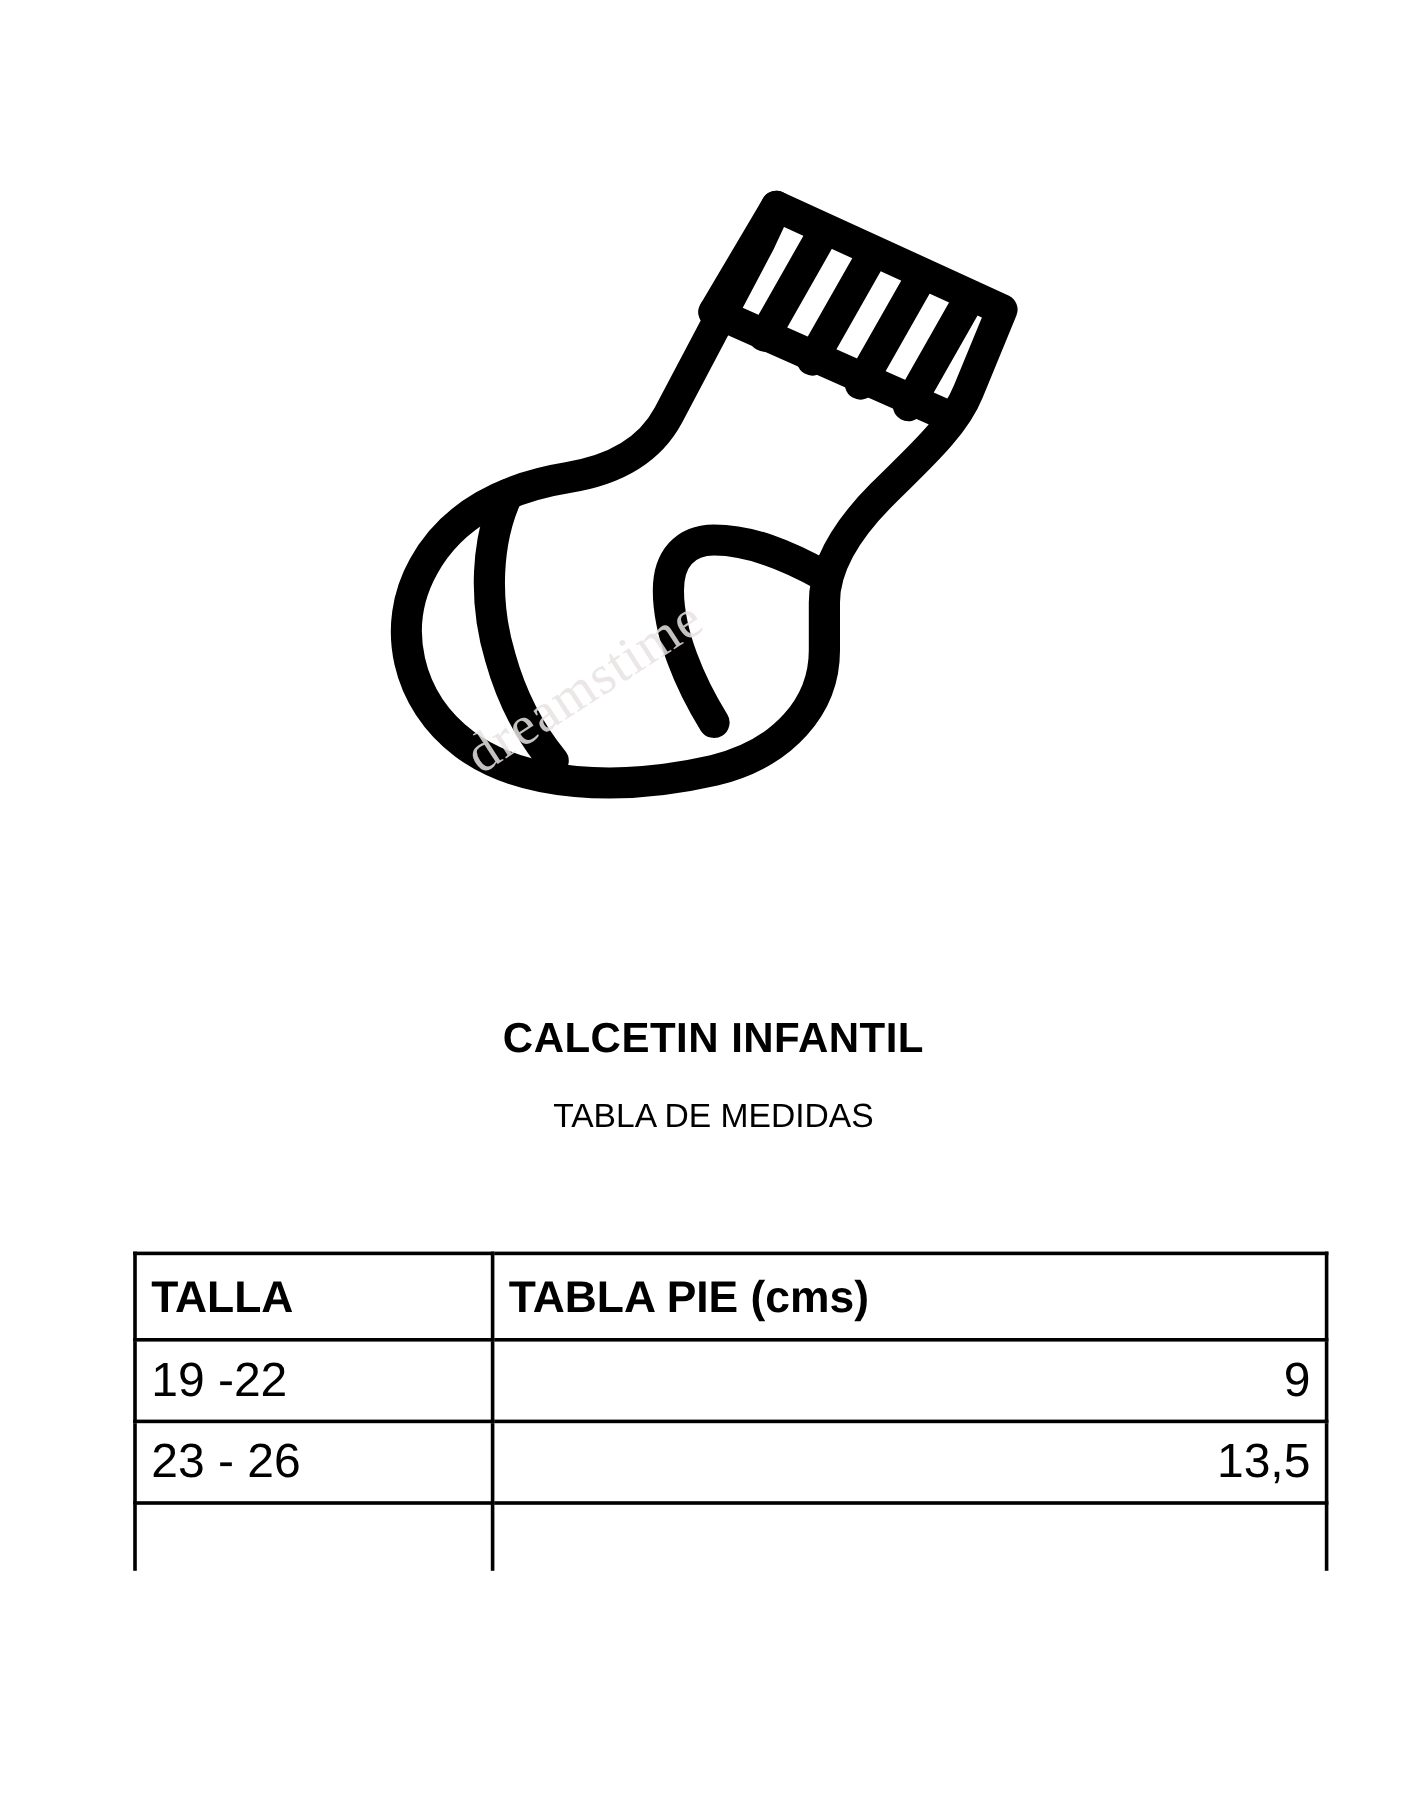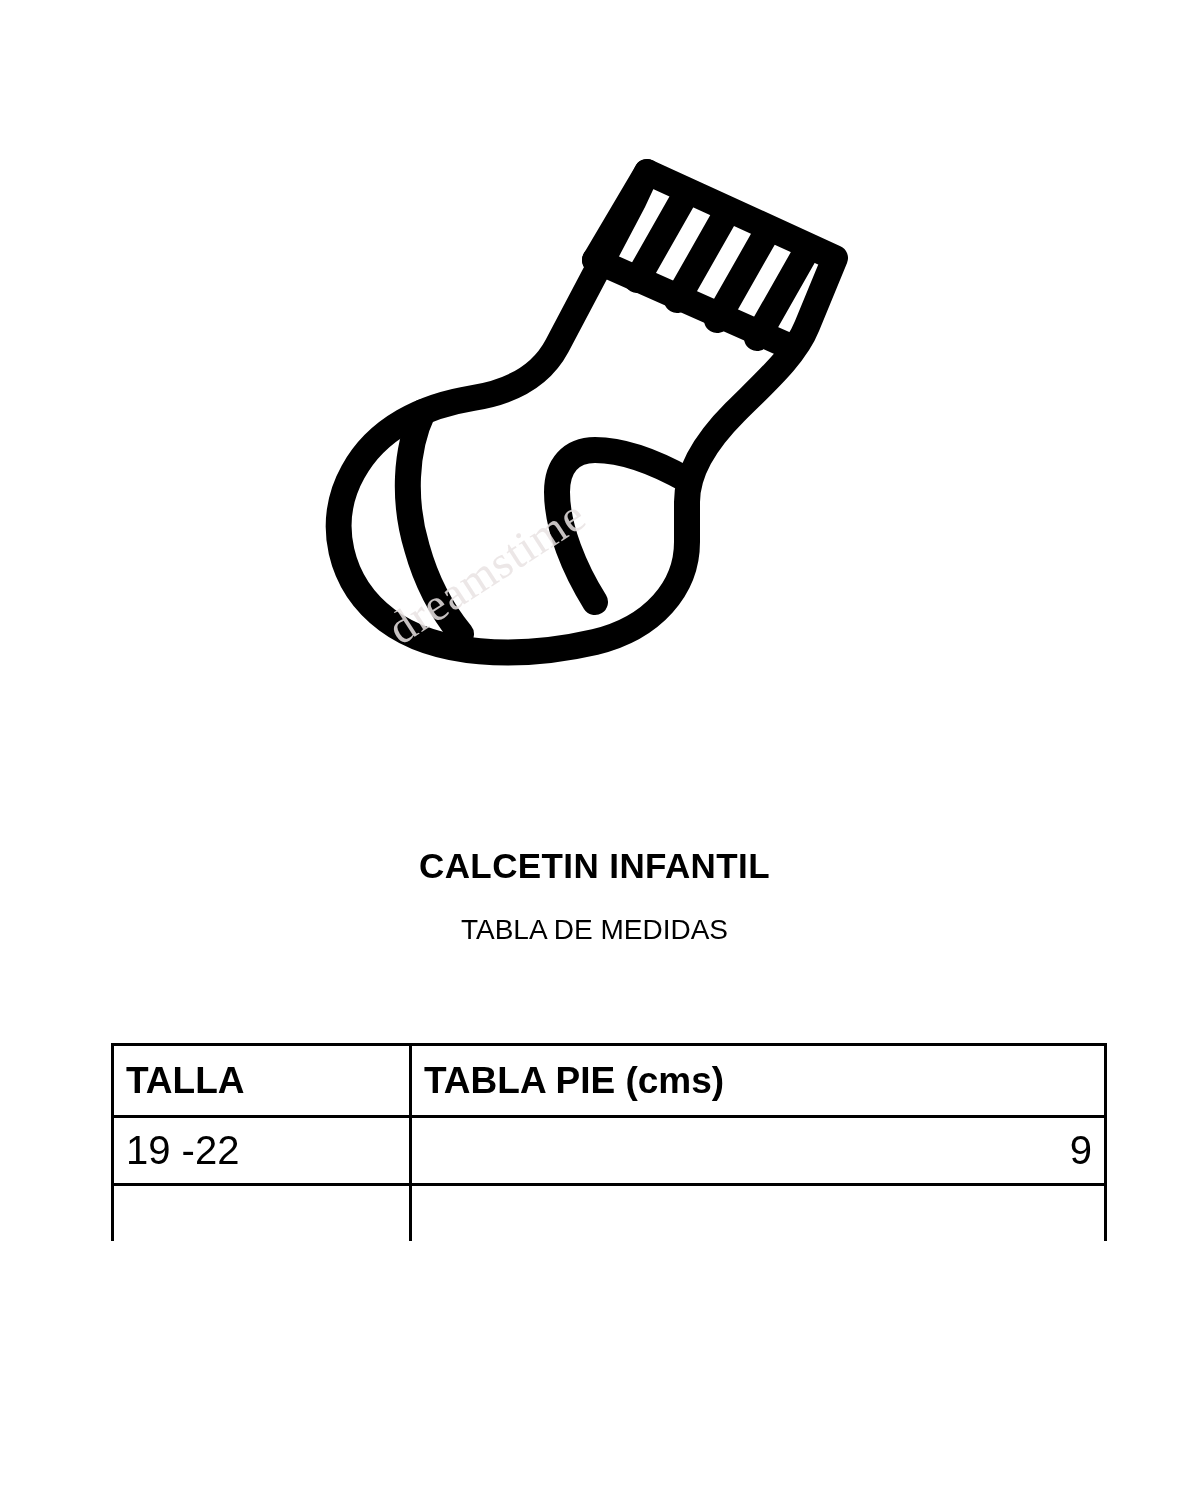--- a/index.html
+++ b/index.html
@@ -174,20 +174,24 @@
         <tr>
           <th>TALLA</th>
           <th>TABLA PIE (cms)</th>
         </tr>
       </thead>
       <tbody>
         <tr>
           <td class="talla-cell">19 -22</td>
           <td class="largo-cell">9</td>
         </tr>
+        <tr>
+          <td class="talla-cell">23 - 26</td>
+          <td class="largo-cell">13,5</td>
+        </tr>
         <tr class="spacer-row">
           <td></td>
           <td></td>
         </tr>
       </tbody>
     </table>
   </div>
 
 </div>
 

